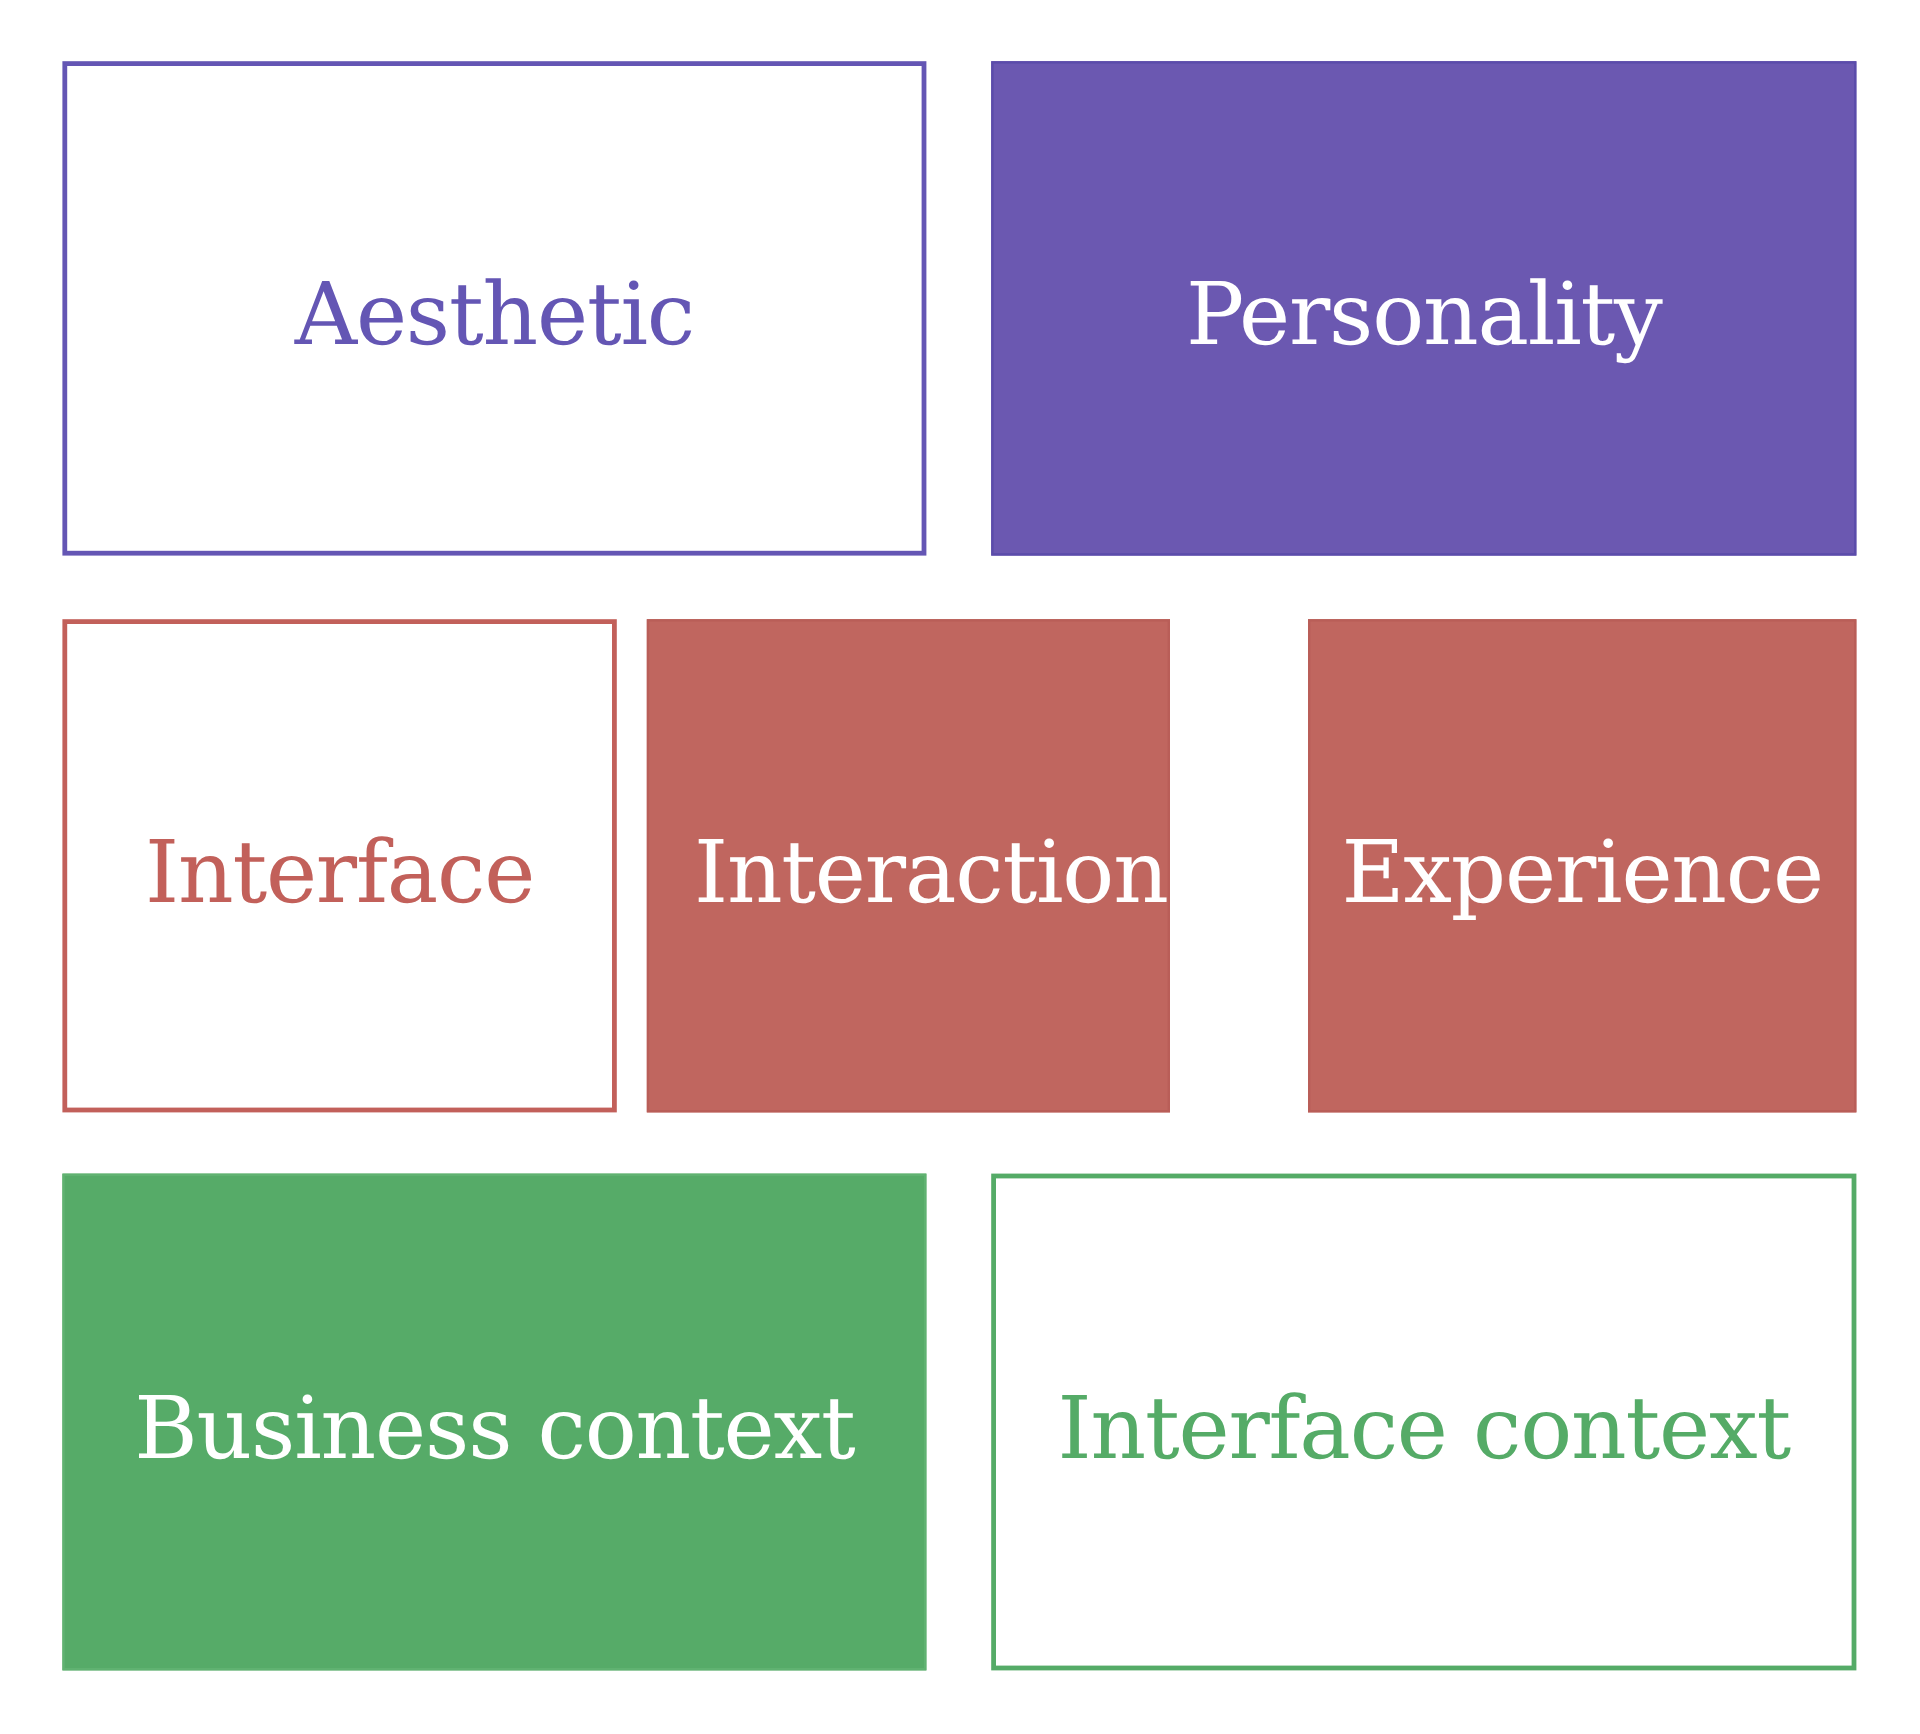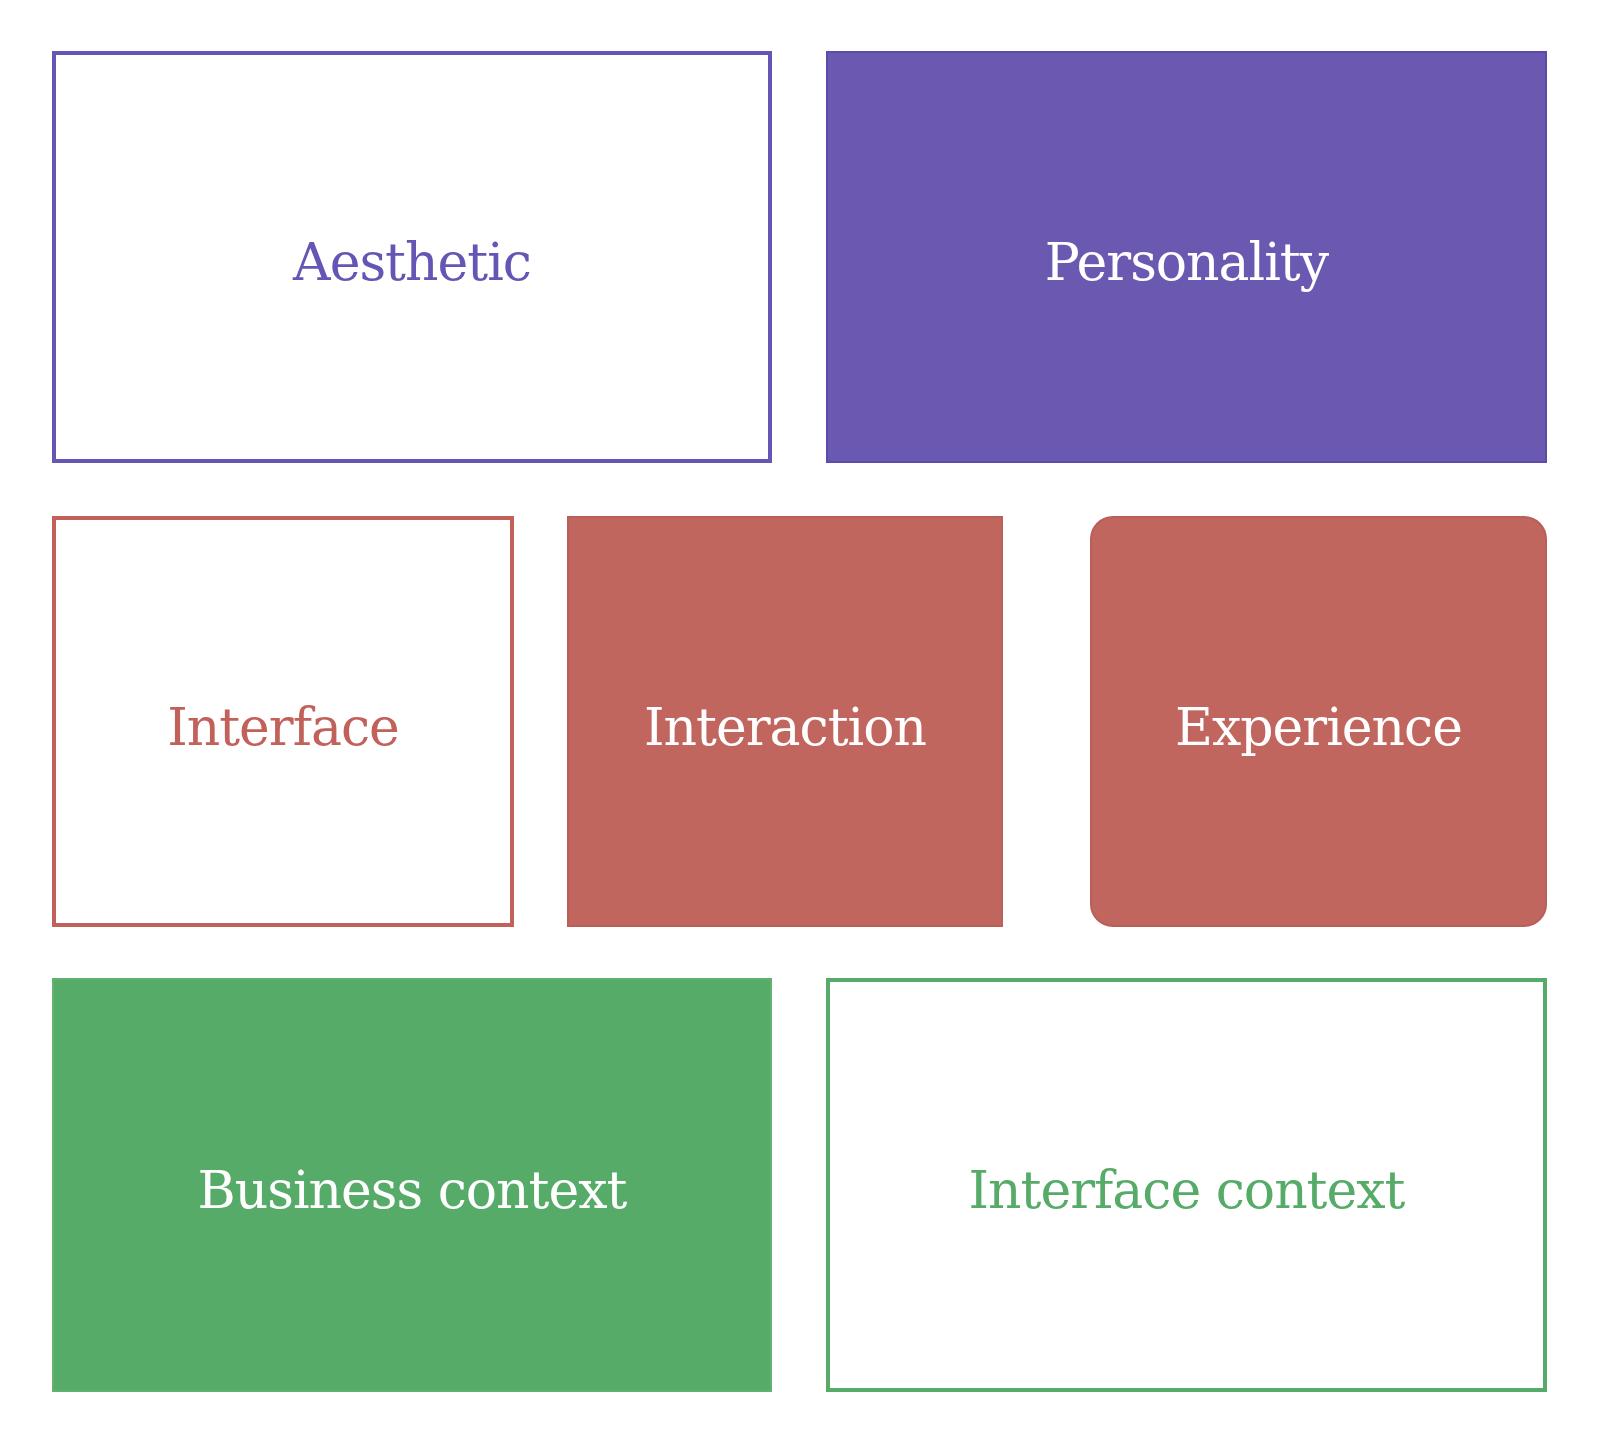--- a/index.html
+++ b/index.html
@@ -16,21 +16,21 @@
   }
   .box {
     position: absolute;
     box-sizing: border-box;
     display: flex;
     align-items: center;
     justify-content: center;
     text-align: center;
   }
   .label {
-    font-size: 52px;
+    font-size: 72px;
     letter-spacing: -1px;
     line-height: 1;
     padding-top: 10px; 
     white-space: nowrap;
   }
 
   
   .purple.outlined { background: #ffffff; border: 4px solid var(--purple-accent, #6456b4); }
   .purple.outlined .label { color: var(--purple-accent, #6456b4); }
   .purple.filled { background: var(--purple-fill, #6b58b1); border: 2px solid #5b4caa; }
@@ -43,22 +43,22 @@
 
   .green.outlined { background: #ffffff; border: 4px solid var(--green-accent, #55ab67); }
   .green.outlined .label { color: var(--green-accent, #55ab67); }
   .green.filled { background: var(--green-fill, #56ab68); border: 2px solid #60b271; }
   .green.filled .label { color: var(--text-on-fill, #ffffff); }
 
   
   .pos-aesthetic   { left: 52px;   top: 51px;  width: 720px; height: 412px; }
   .pos-personality { left: 826px;  top: 51px;  width: 721px; height: 412px; }
   .pos-interface   { left: 52px;   top: 516px; width: 462px; height: 411px; }
-  .pos-interaction { left: 567px;  top: 516px; width: 436px; height: 411px; }
-  .pos-experience  { left: 1090px; top: 516px; width: 457px; height: 411px; border-radius: 23px; }
+  .pos-interaction { left: 539px;  top: 516px; width: 436px; height: 411px; justify-content: flex-end; }
+  .pos-experience  { left: 1090px; top: 516px; width: 457px; height: 411px; }
   .pos-audience    { left: 52px;   top: 978px; width: 720px; height: 414px; }
   .pos-business    { left: 826px;  top: 978px; width: 721px; height: 414px; }
 </style>
 </head>
 <body>
 
 <div class="canvas">
 
   <div class="box purple outlined pos-aesthetic">
     <span class="label">Aesthetic</span>

